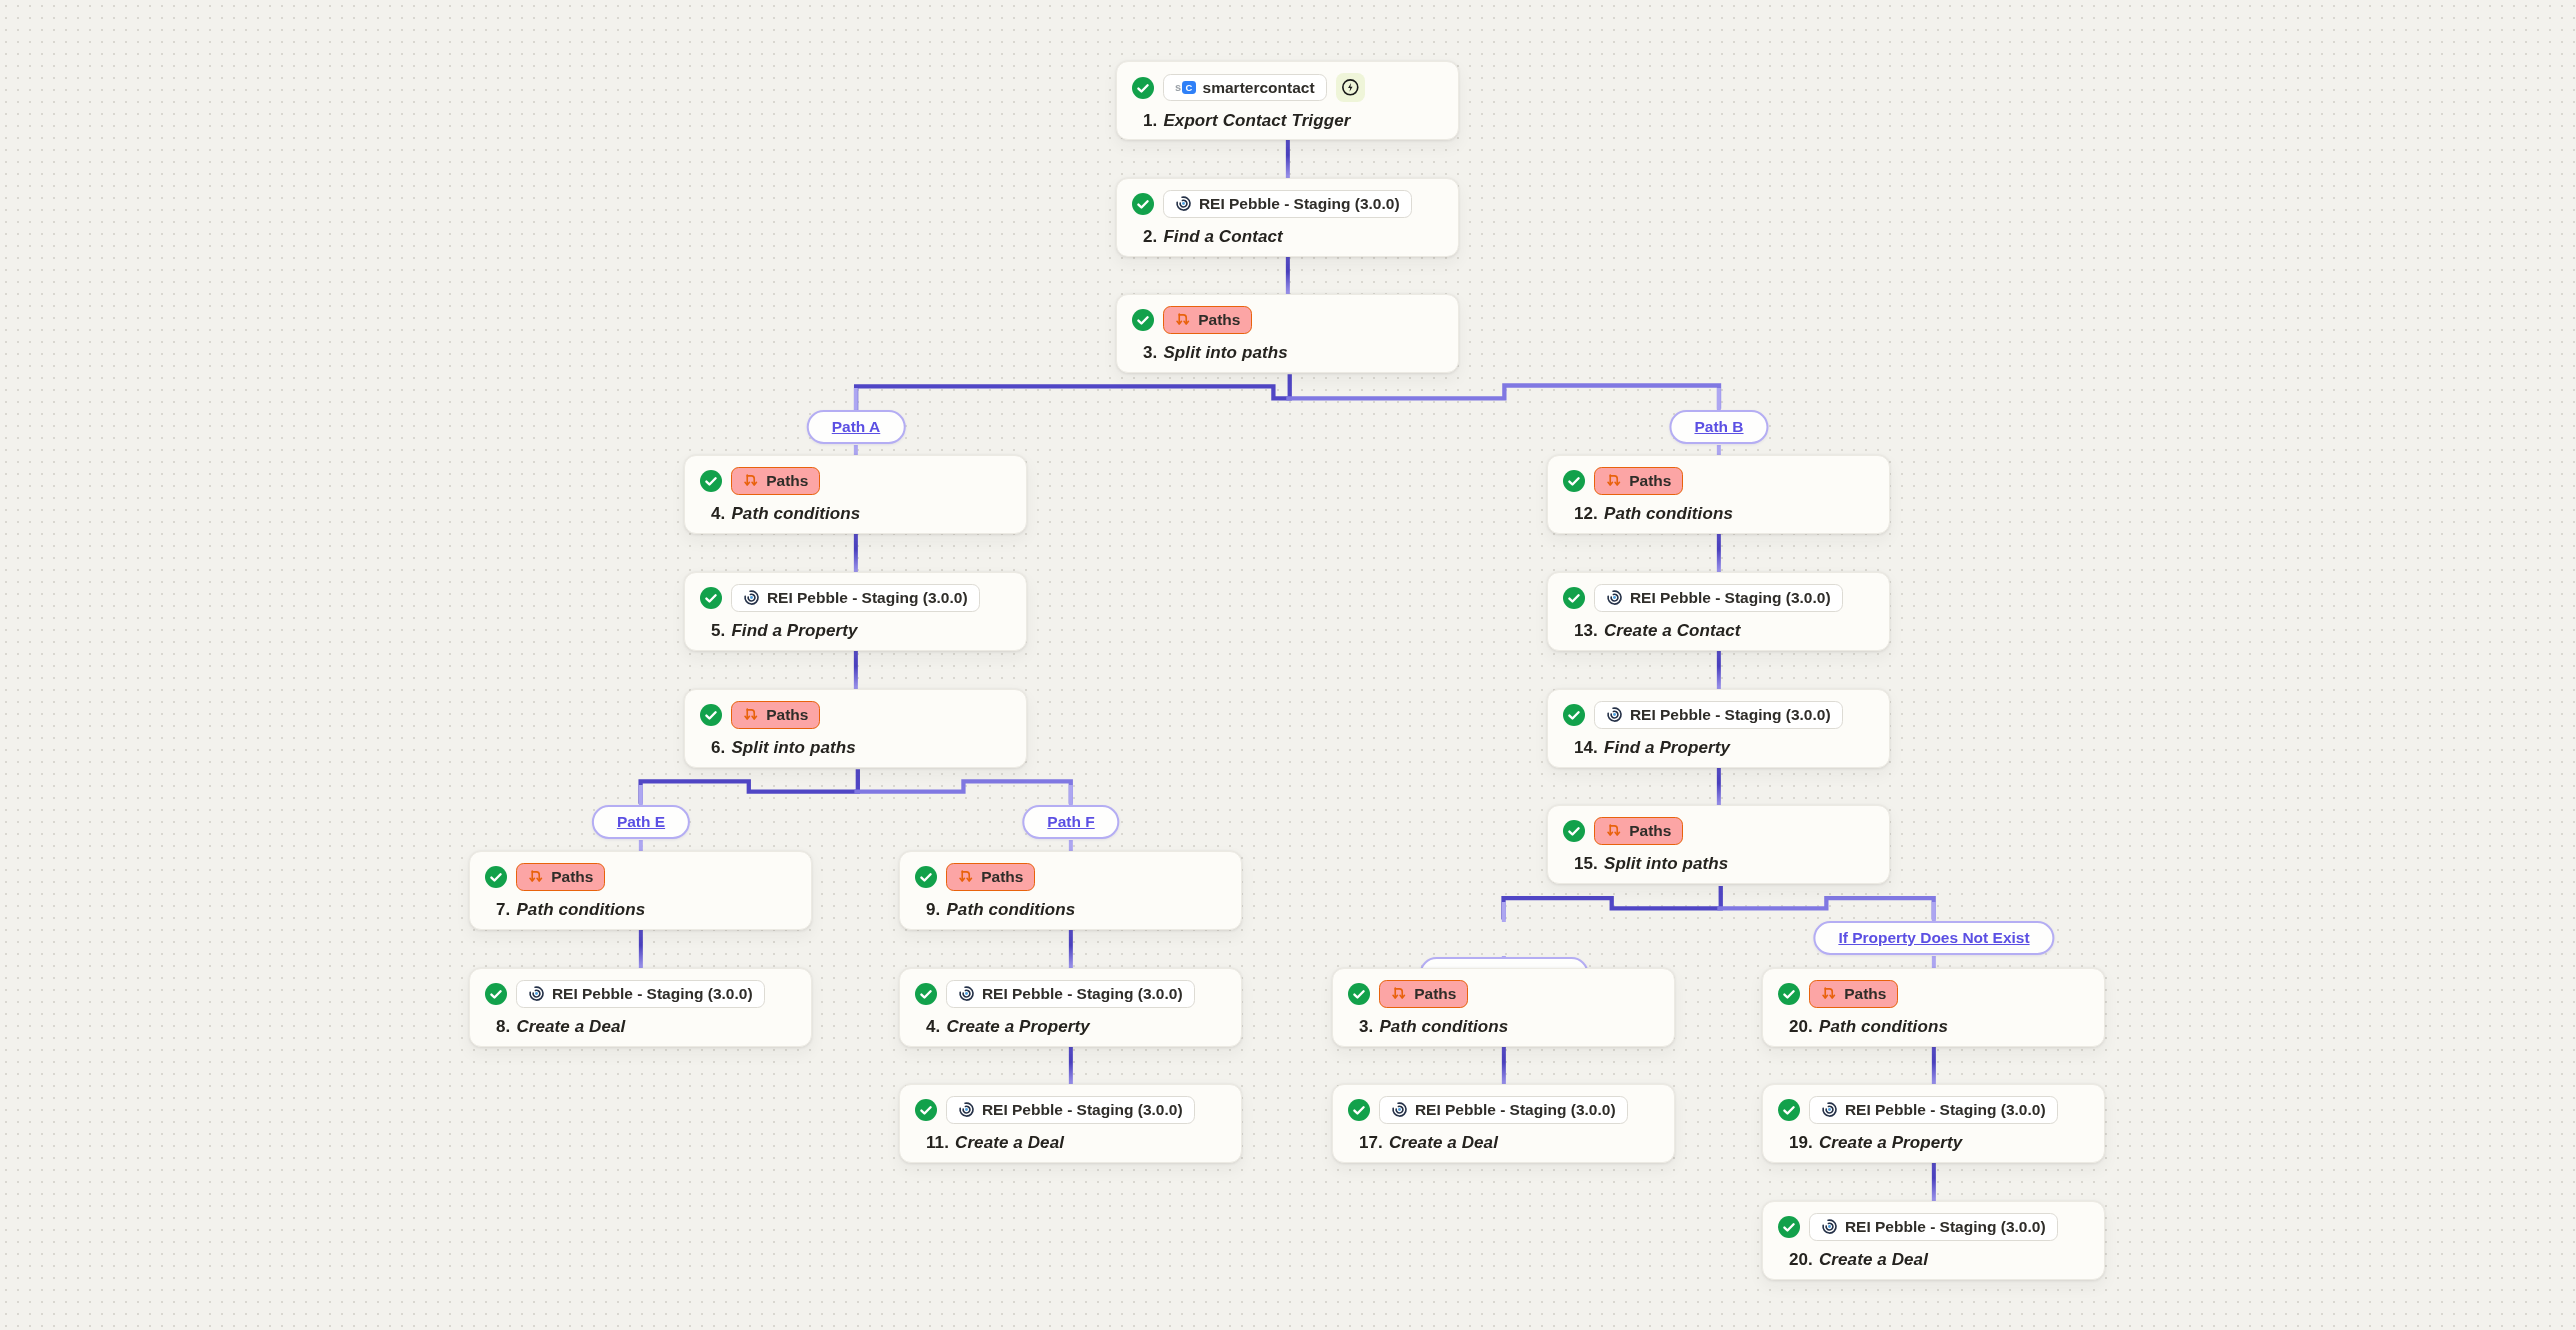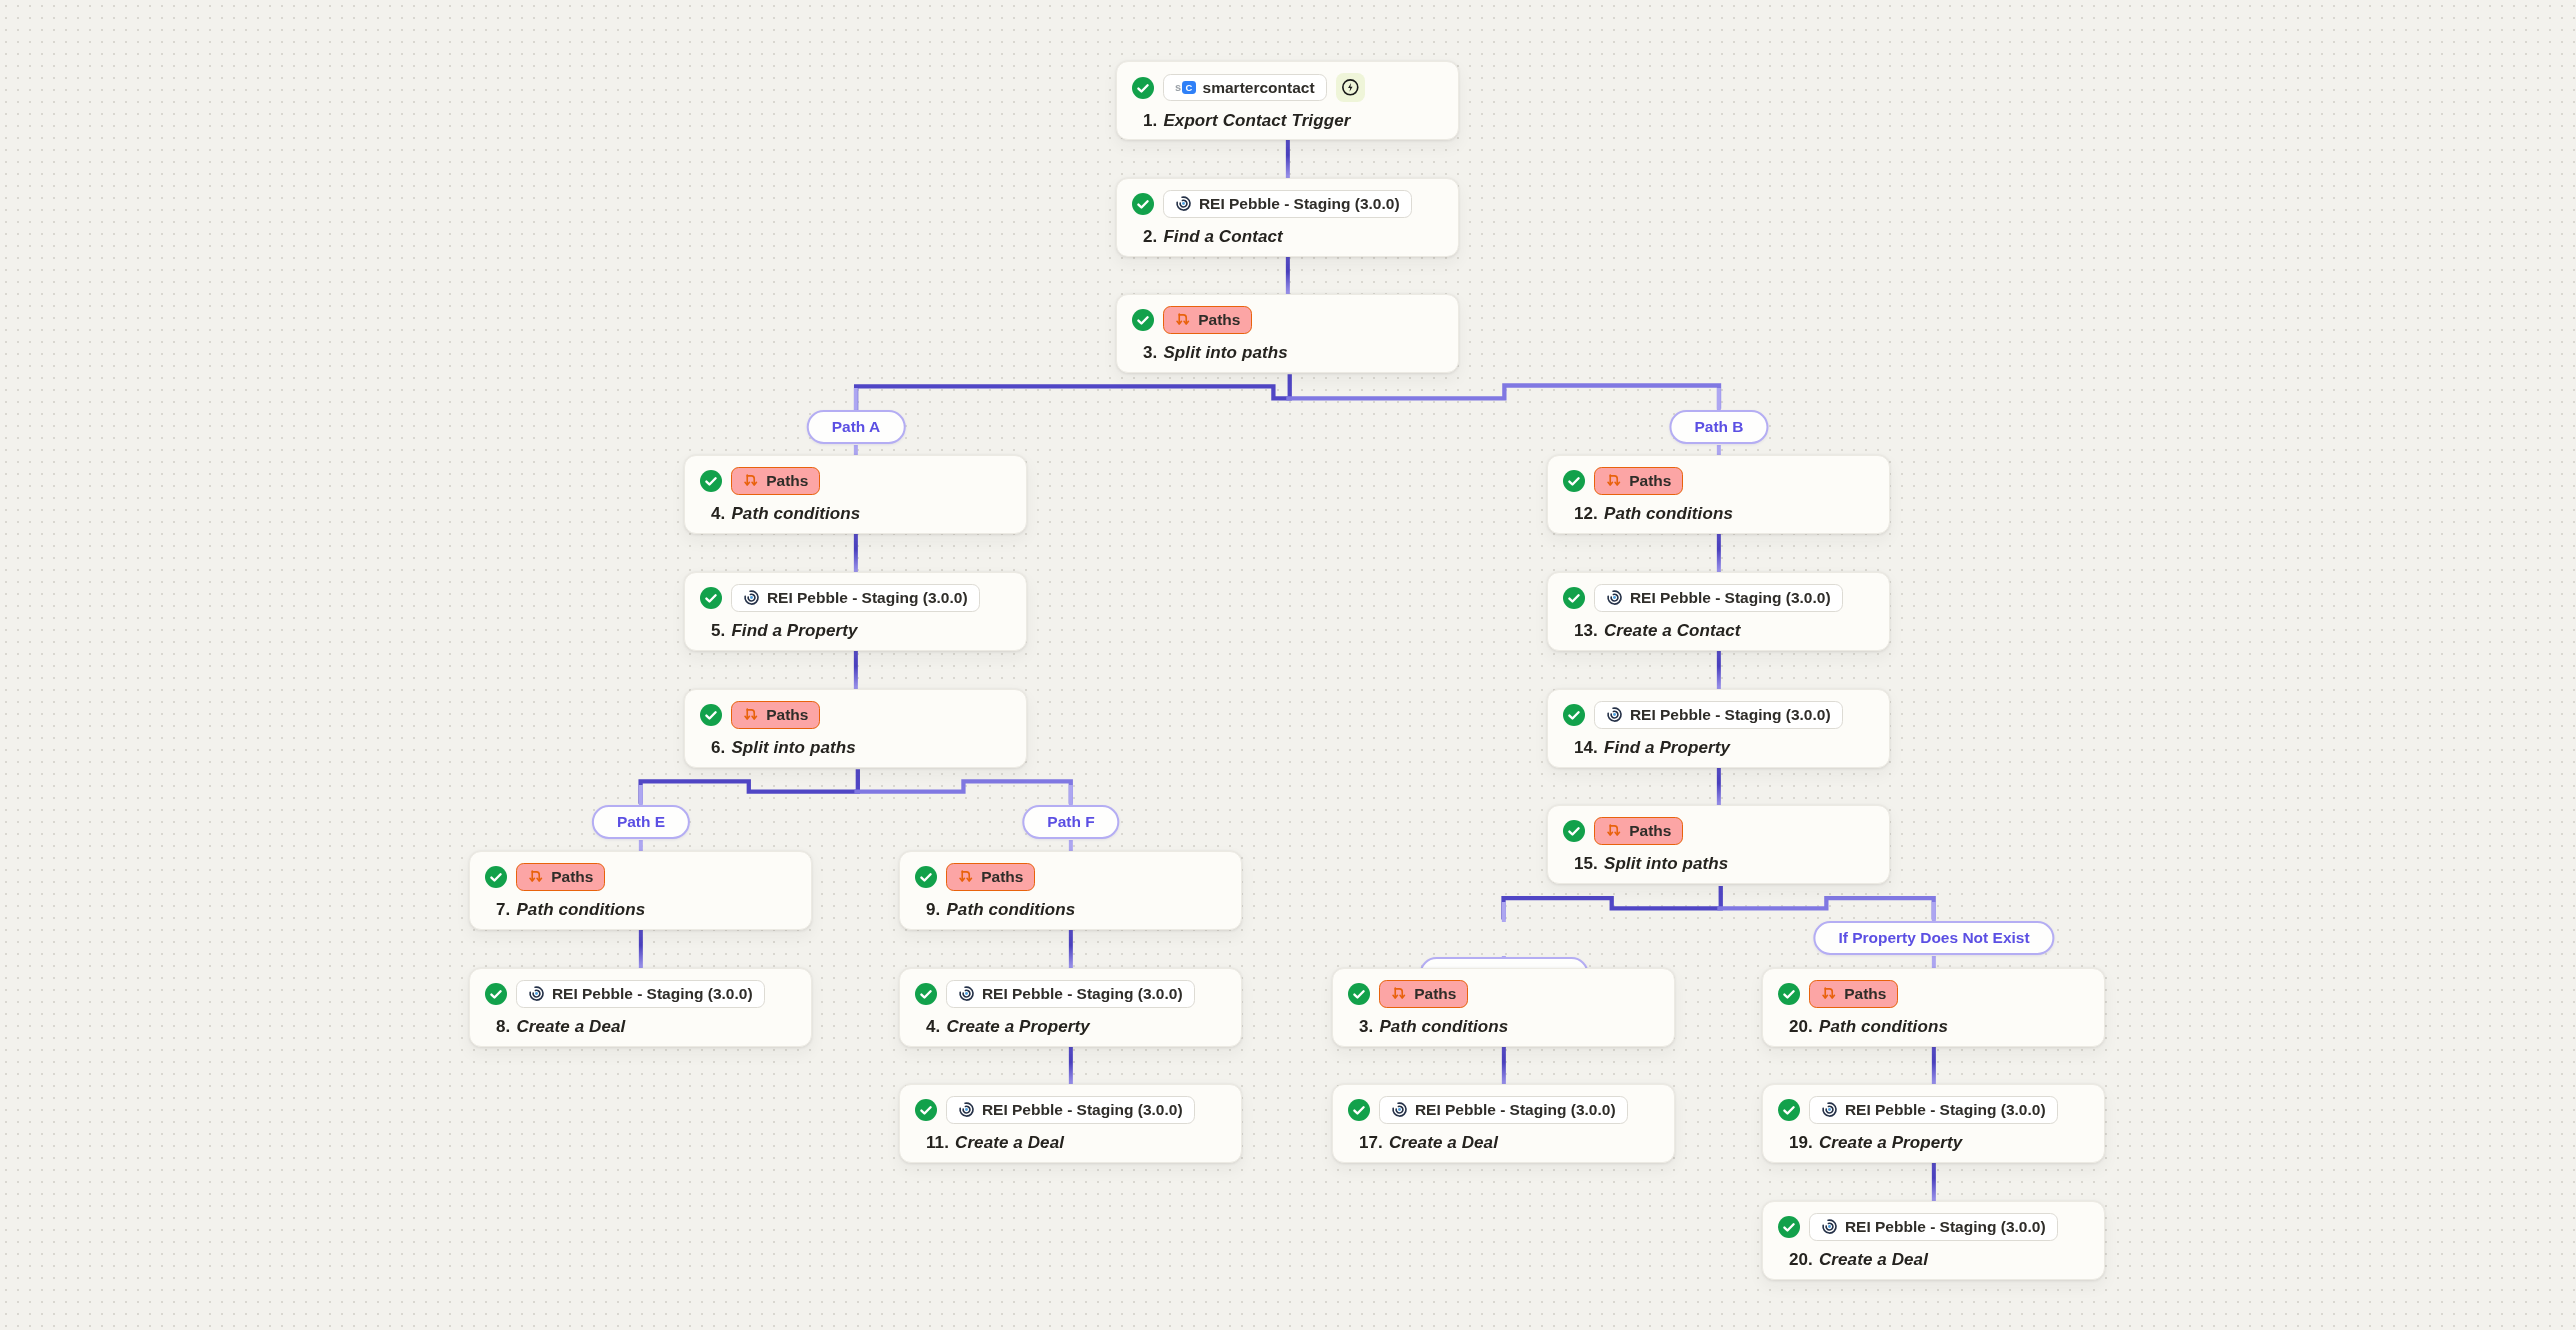--- a/index.html
+++ b/index.html
@@ -33,20 +33,21 @@
   .title{padding:9.4px 0 0 26px;font-size:17px;letter-spacing:0.1px;}
   .title .num{font-weight:700;}
   .title .t{font-weight:600;margin-left:6px;font-style:italic;}
   .pill{
     position:absolute;height:34px;box-sizing:border-box;padding:0 23px;
     transform:translateX(-50%);
     background:#FEFEFD;border:2.1px solid #B4ADF3;border-radius:18px;
     display:inline-flex;align-items:center;justify-content:center;
     color:#5B4FE3;font-weight:700;font-size:15.5px;white-space:nowrap;
     box-shadow:0 0.9px 2.6px rgba(60,50,150,.10);
+    text-decoration:underline;
   }
   .sc-ic{display:inline-flex;align-items:flex-end;}
   .sc-s{font-size:11px;font-weight:700;color:#9AA0A6;margin-right:0.9px;line-height:13.7px;}
   .sc-c{width:13.7px;height:13.7px;border-radius:3.4px;background:#2F80F7;color:#fff;
     font-size:9.4px;font-weight:700;display:inline-flex;align-items:center;justify-content:center;}
   .bicon{display:inline-flex;}
 </style>
 </head>
 <body>
 

